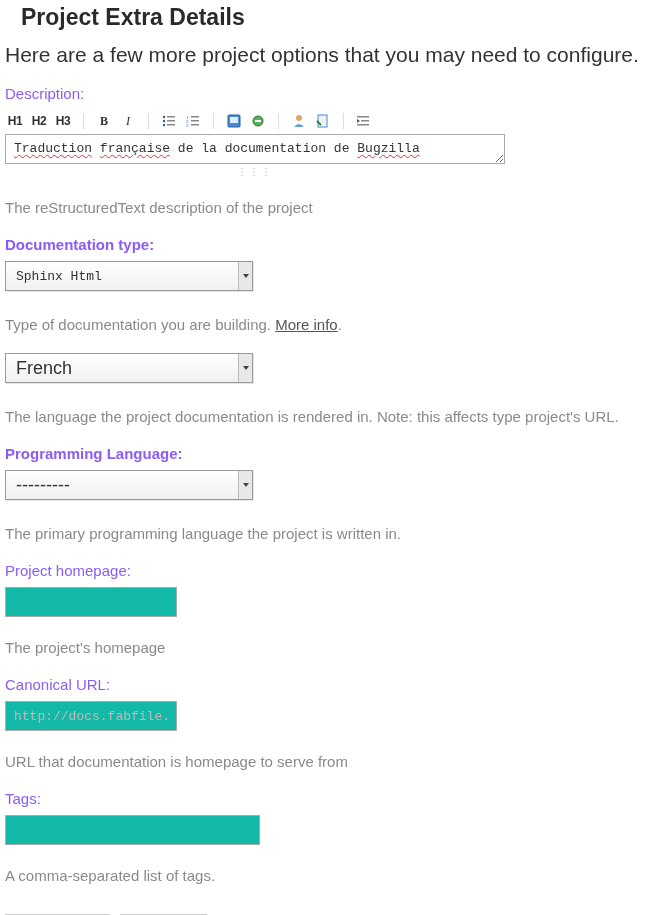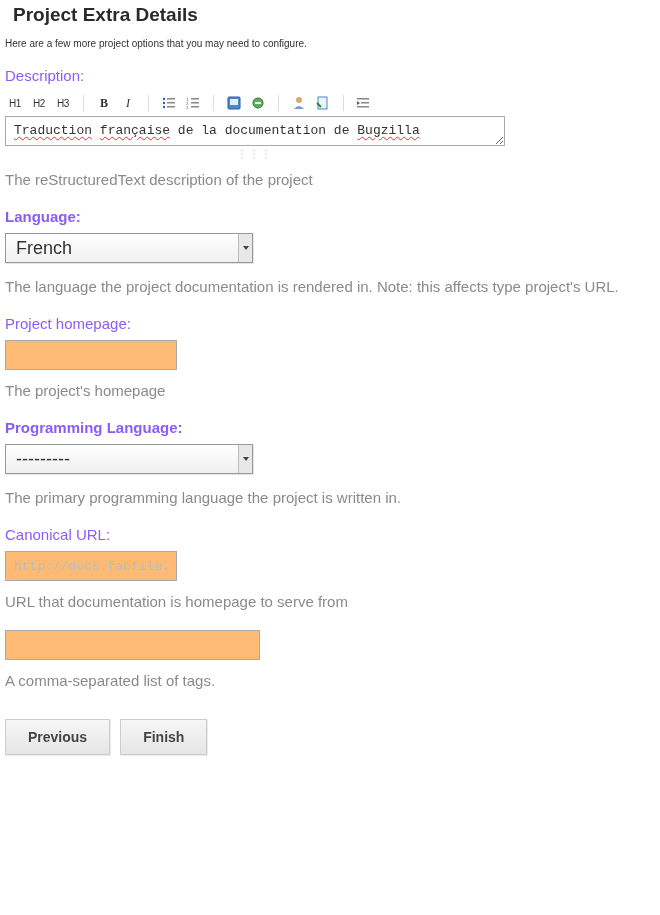--- a/index.html
+++ b/index.html
@@ -9,61 +9,61 @@
     background: #ffffff;
     font-family: "Segoe UI", "Helvetica Neue", Arial, sans-serif;
     color: #333;
     font-size: 15px;
     width: 660px;
   }
   .page {
     padding: 4px 5px 10px 5px;
   }
   h2.title {
-    font-size: 19px;
+    font-size: 23px;
     font-weight: 700;
-    margin: 0 0 12px 8px;
+    margin: 0 0 12px 16px;
     color: #2a2a2a;
   }
   .intro {
-    font-size: 10px;
+    font-size: 21px;
     color: #333;
     margin: 0 0 18px 0;
   }
   .field { margin-bottom: 20px; }
   .field-label {
     display: block;
     font-size: 15px;
     color: #8b5cf6;
     margin-bottom: 8px;
   }
   .field-label.bold { font-weight: 700; }
   .help {
     color: #8a8a8a;
     font-size: 15px;
-    margin-top: 12px;
+    margin-top: 22px;
   }
   .help a { color: #555; text-decoration: underline; }
 
   
   .toolbar {
     display: flex;
     align-items: center;
     height: 22px;
     margin-bottom: 2px;
     gap: 4px;
   }
   .tb-btn {
     width: 20px; height: 20px;
     display: flex; align-items: center; justify-content: center;
     font-family: Georgia, "Times New Roman", serif;
     font-size: 12px;
     cursor: pointer;
   }
-  .tb-h { font-size: 10px; font-weight: normal; font-family: Arial, sans-serif; letter-spacing: -0.5px; }
+  .tb-h { font-size: 12px; font-weight: bold; font-family: Arial, sans-serif; letter-spacing: -0.5px; }
   .tb-sep {
     width: 1px; height: 16px; background: #ddd;
     margin: 0 6px;
   }
 
   
   .desc-box {
     width: 500px;
     min-height: 30px;
     border: 1px solid #aaa;
@@ -118,21 +118,21 @@
   .mono .value { font-family: "Courier New", monospace; font-size: 13px; }
 
   
   .text-input {
     height: 30px;
     border: 1px solid #aaa;
     padding: 4px 8px;
     font-family: "Courier New", monospace;
     font-size: 13px;
     color: #333;
-    background: #fdba74;
+    background: #14b8a6;
   }
   .text-input::placeholder { color: #bbb; font-family: "Courier New", monospace; }
   .w-home { width: 172px; }
   .w-canon { width: 172px; }
   .w-tags { width: 255px; }
 
   
   .btn-row {
     display: flex;
     gap: 10px;
@@ -225,60 +225,74 @@
           <path d="M0 4 L3 6 L0 8 Z" fill="#2a5db0"></path>
         </svg>
       </span>
     </div>
 
     <div class="desc-box" contenteditable="true" style=""><span class="sp-err">Traduction</span> <span class="sp-err">française</span><span> de la documentation de </span><span class="sp-err">Bugzilla</span></div>
     <div class="resize-dots">⋮⋮⋮</div>
     <div class="help">The reStructuredText description of the project</div>
   </div>
 
-
-  <div class="field">
-    <span class="field-label bold">Language:</span>
+  <div class="field">
+    <span class="field-label bold">Documentation type:</span>
+    <div class="select-wrap mono">
+      <span class="value">Sphinx Html</span>
+      <span class="arrow-box">
+        <svg viewBox="0 0 6 4">
+            <path d="M0 0 L6 0 L3 4 Z" fill="#444"></path>
+          </svg>
+      </span>
+    </div>
+    <div class="help">
+      <span>Type of documentation you are building. </span><a href="#">More info</a><span>.</span>
+    </div>
+  </div>
+
+  <div class="field">
     <div class="select-wrap">
       <span class="value">French</span>
       <span class="arrow-box">
         <svg viewBox="0 0 6 4">
             <path d="M0 0 L6 0 L3 4 Z" fill="#444"></path>
           </svg>
       </span>
     </div>
     <div class="help">The language the project documentation is rendered in. Note: this affects type project's URL.</div>
-  </div>
-
-  <div class="field">
-    <span class="field-label">Project homepage:</span>
-    <input type="text" class="text-input w-home" value="" style="">
-    <div class="help">The project's homepage</div>
   </div>
 
   <div class="field">
     <span class="field-label bold">Programming Language:</span>
     <div class="select-wrap">
       <span class="value">---------</span>
       <span class="arrow-box">
         <svg viewBox="0 0 6 4">
             <path d="M0 0 L6 0 L3 4 Z" fill="#444"></path>
           </svg>
       </span>
     </div>
     <div class="help">The primary programming language the project is written in.</div>
   </div>
 
   <div class="field">
+    <span class="field-label">Project homepage:</span>
+    <input type="text" class="text-input w-home" value="" style="">
+    <div class="help">The project's homepage</div>
+  </div>
+
+  <div class="field">
     <span class="field-label">Canonical URL:</span>
     <input type="text" class="text-input w-canon" placeholder="http://docs.fabfile." style="">
     <div class="help">URL that documentation is homepage to serve from</div>
   </div>
 
   <div class="field">
+    <span class="field-label">Tags:</span>
     <input type="text" class="text-input w-tags" value="" style="">
     <div class="help">A comma-separated list of tags.</div>
   </div>
 
   <div class="btn-row">
     <button class="btn">Previous</button>
     <button class="btn">Finish</button>
   </div>
 
 </div>

